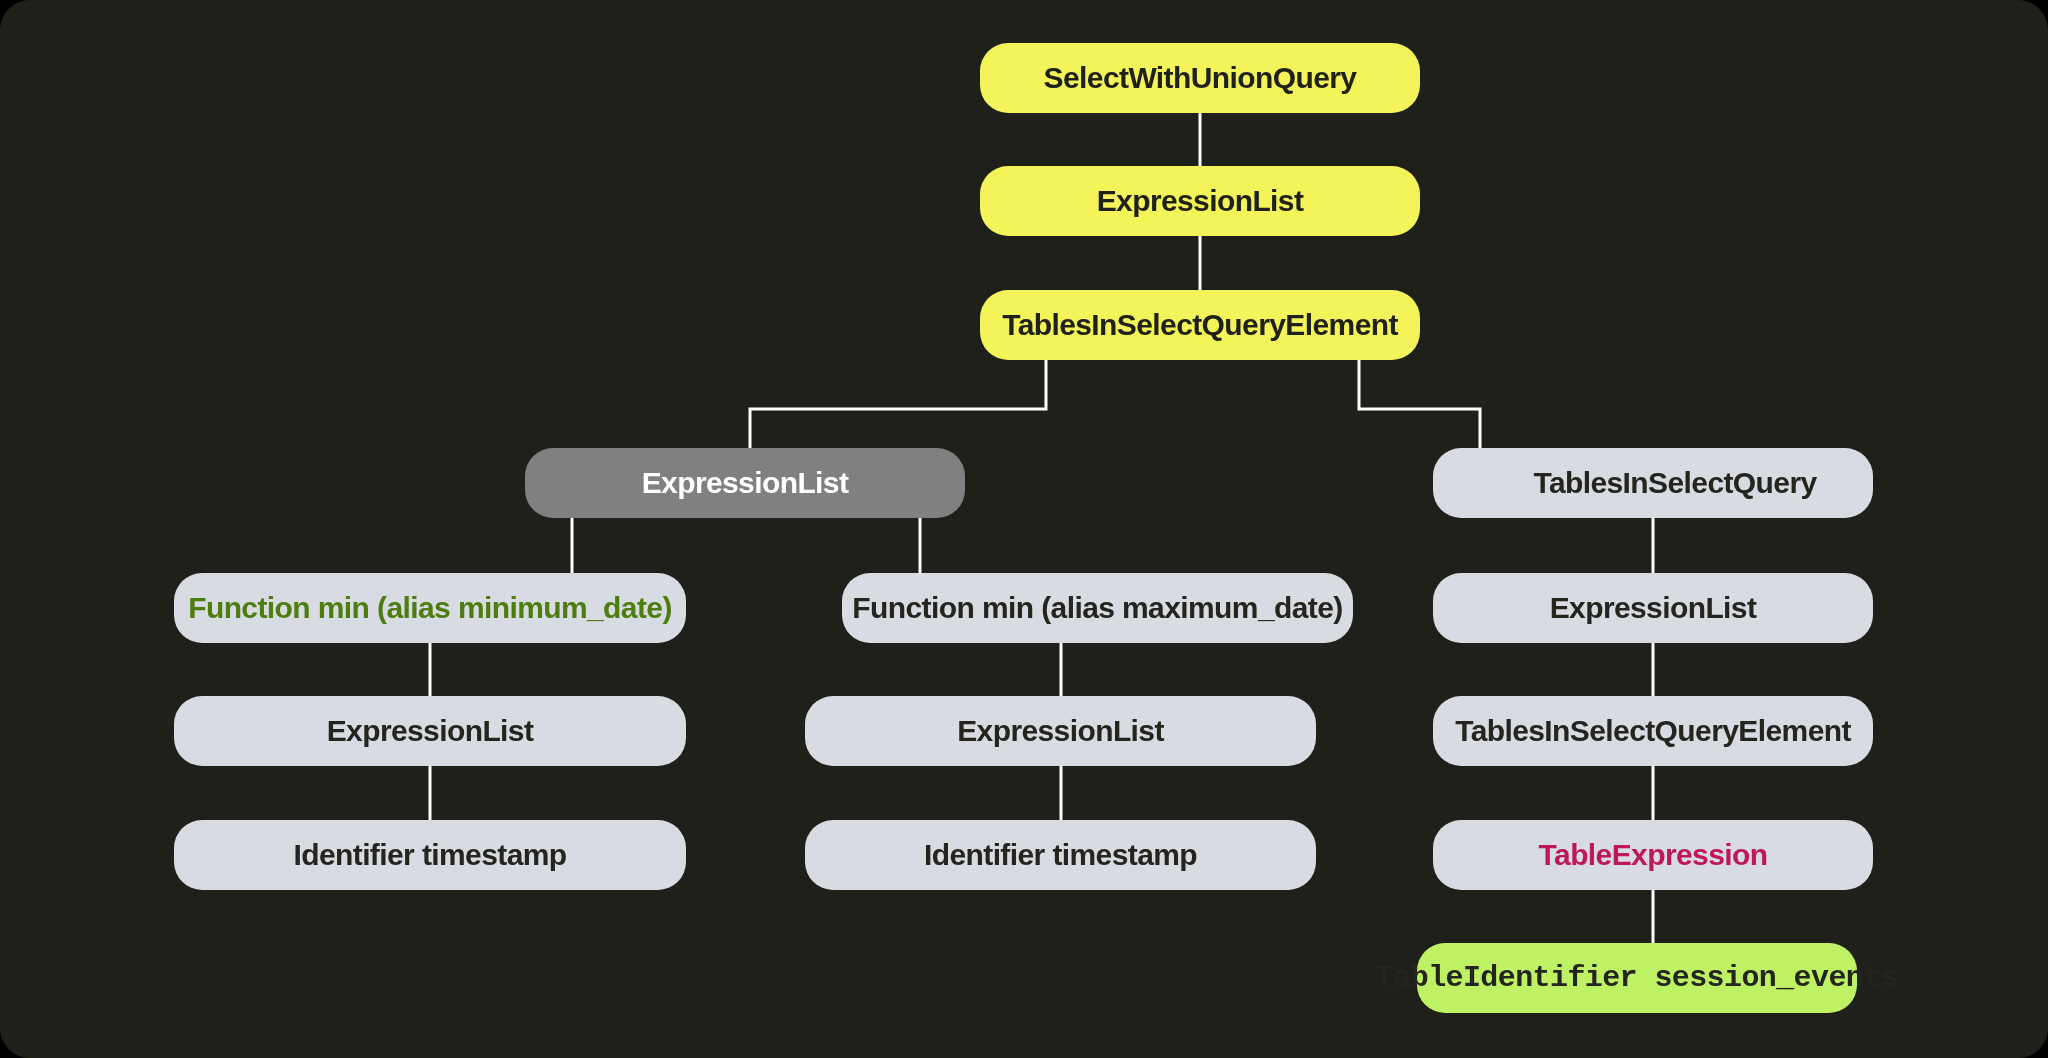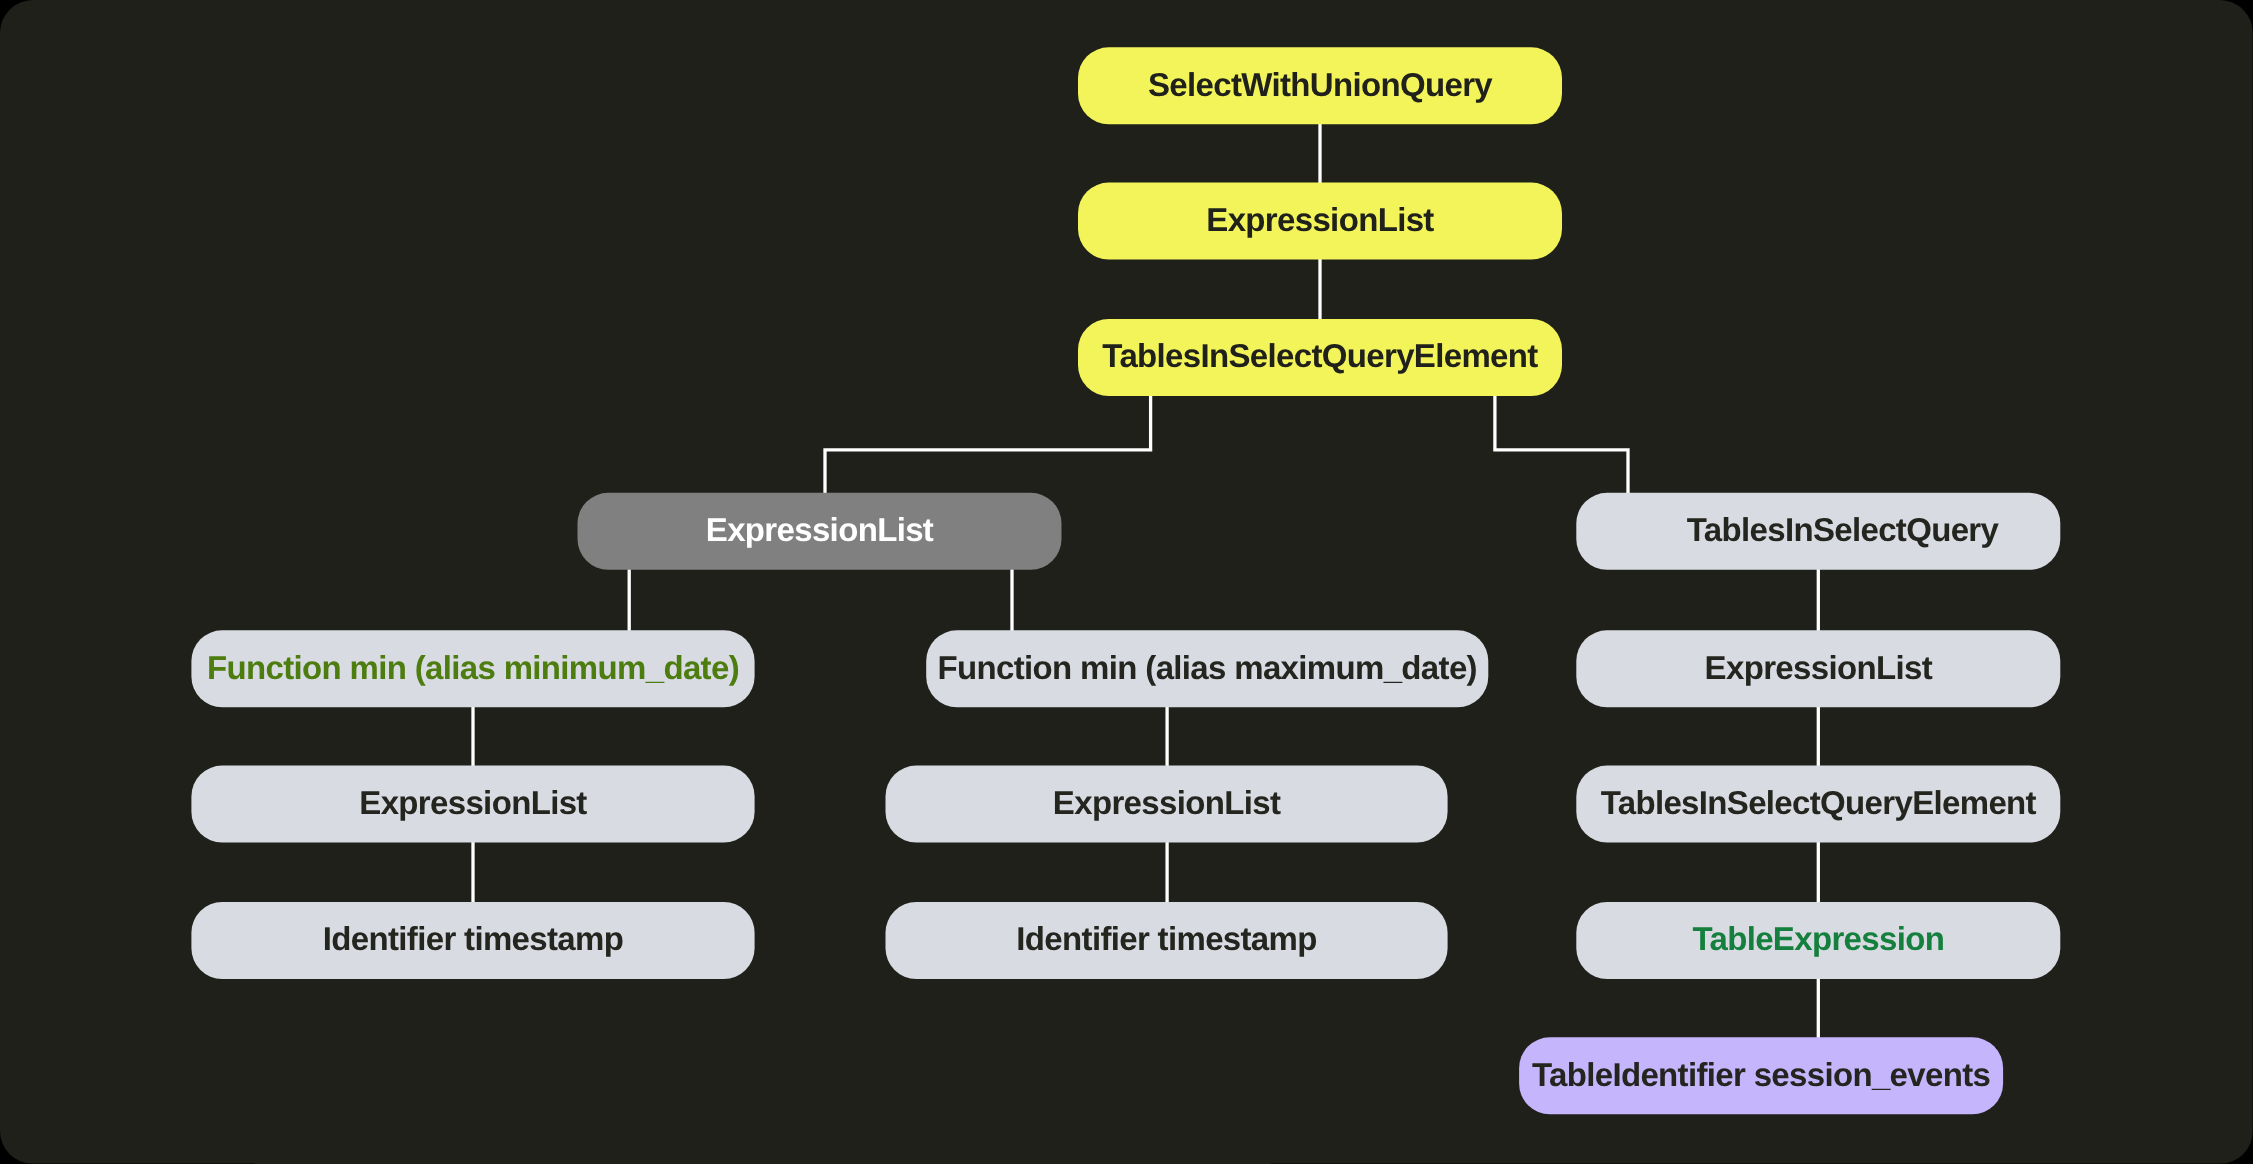--- a/index.html
+++ b/index.html
@@ -94,19 +94,19 @@
     </div>
   <div class="node" style="left: 1433px; top: 696px; width: 440px; height: 70px; background: rgb(216, 219, 226); color: rgb(36, 37, 31);">
       <span class="node-label">TablesInSelectQueryElement</span>
     </div>
   <div class="node" style="left: 174px; top: 820px; width: 512px; height: 70px; background: rgb(216, 219, 226); color: rgb(36, 37, 31);">
       <span class="node-label">Identifier timestamp</span>
     </div>
   <div class="node" style="left: 805px; top: 820px; width: 511px; height: 70px; background: rgb(216, 219, 226); color: rgb(36, 37, 31);">
       <span class="node-label">Identifier timestamp</span>
     </div>
-  <div class="node" style="left: 1433px; top: 820px; width: 440px; height: 70px; background: rgb(216, 219, 226); color: #15803d;">
+  <div class="node" style="left: 1433px; top: 820px; width: 440px; height: 70px; background: rgb(216, 219, 226); color: #be185d;">
       <span class="node-label">TableExpression</span>
     </div>
-  <div class="node" style="left: 1381px; top: 943px; width: 440px; height: 70px; background: #c4b5fd; color: rgb(36, 37, 31);">
+  <div class="node" style="left: 1417px; top: 943px; width: 440px; height: 70px; background: #bef264; color: rgb(36, 37, 31); font-family: Liberation Mono, monospace;">
       <span class="node-label">TableIdentifier session_events</span>
     </div>
 </div>
 
 </body></html>

